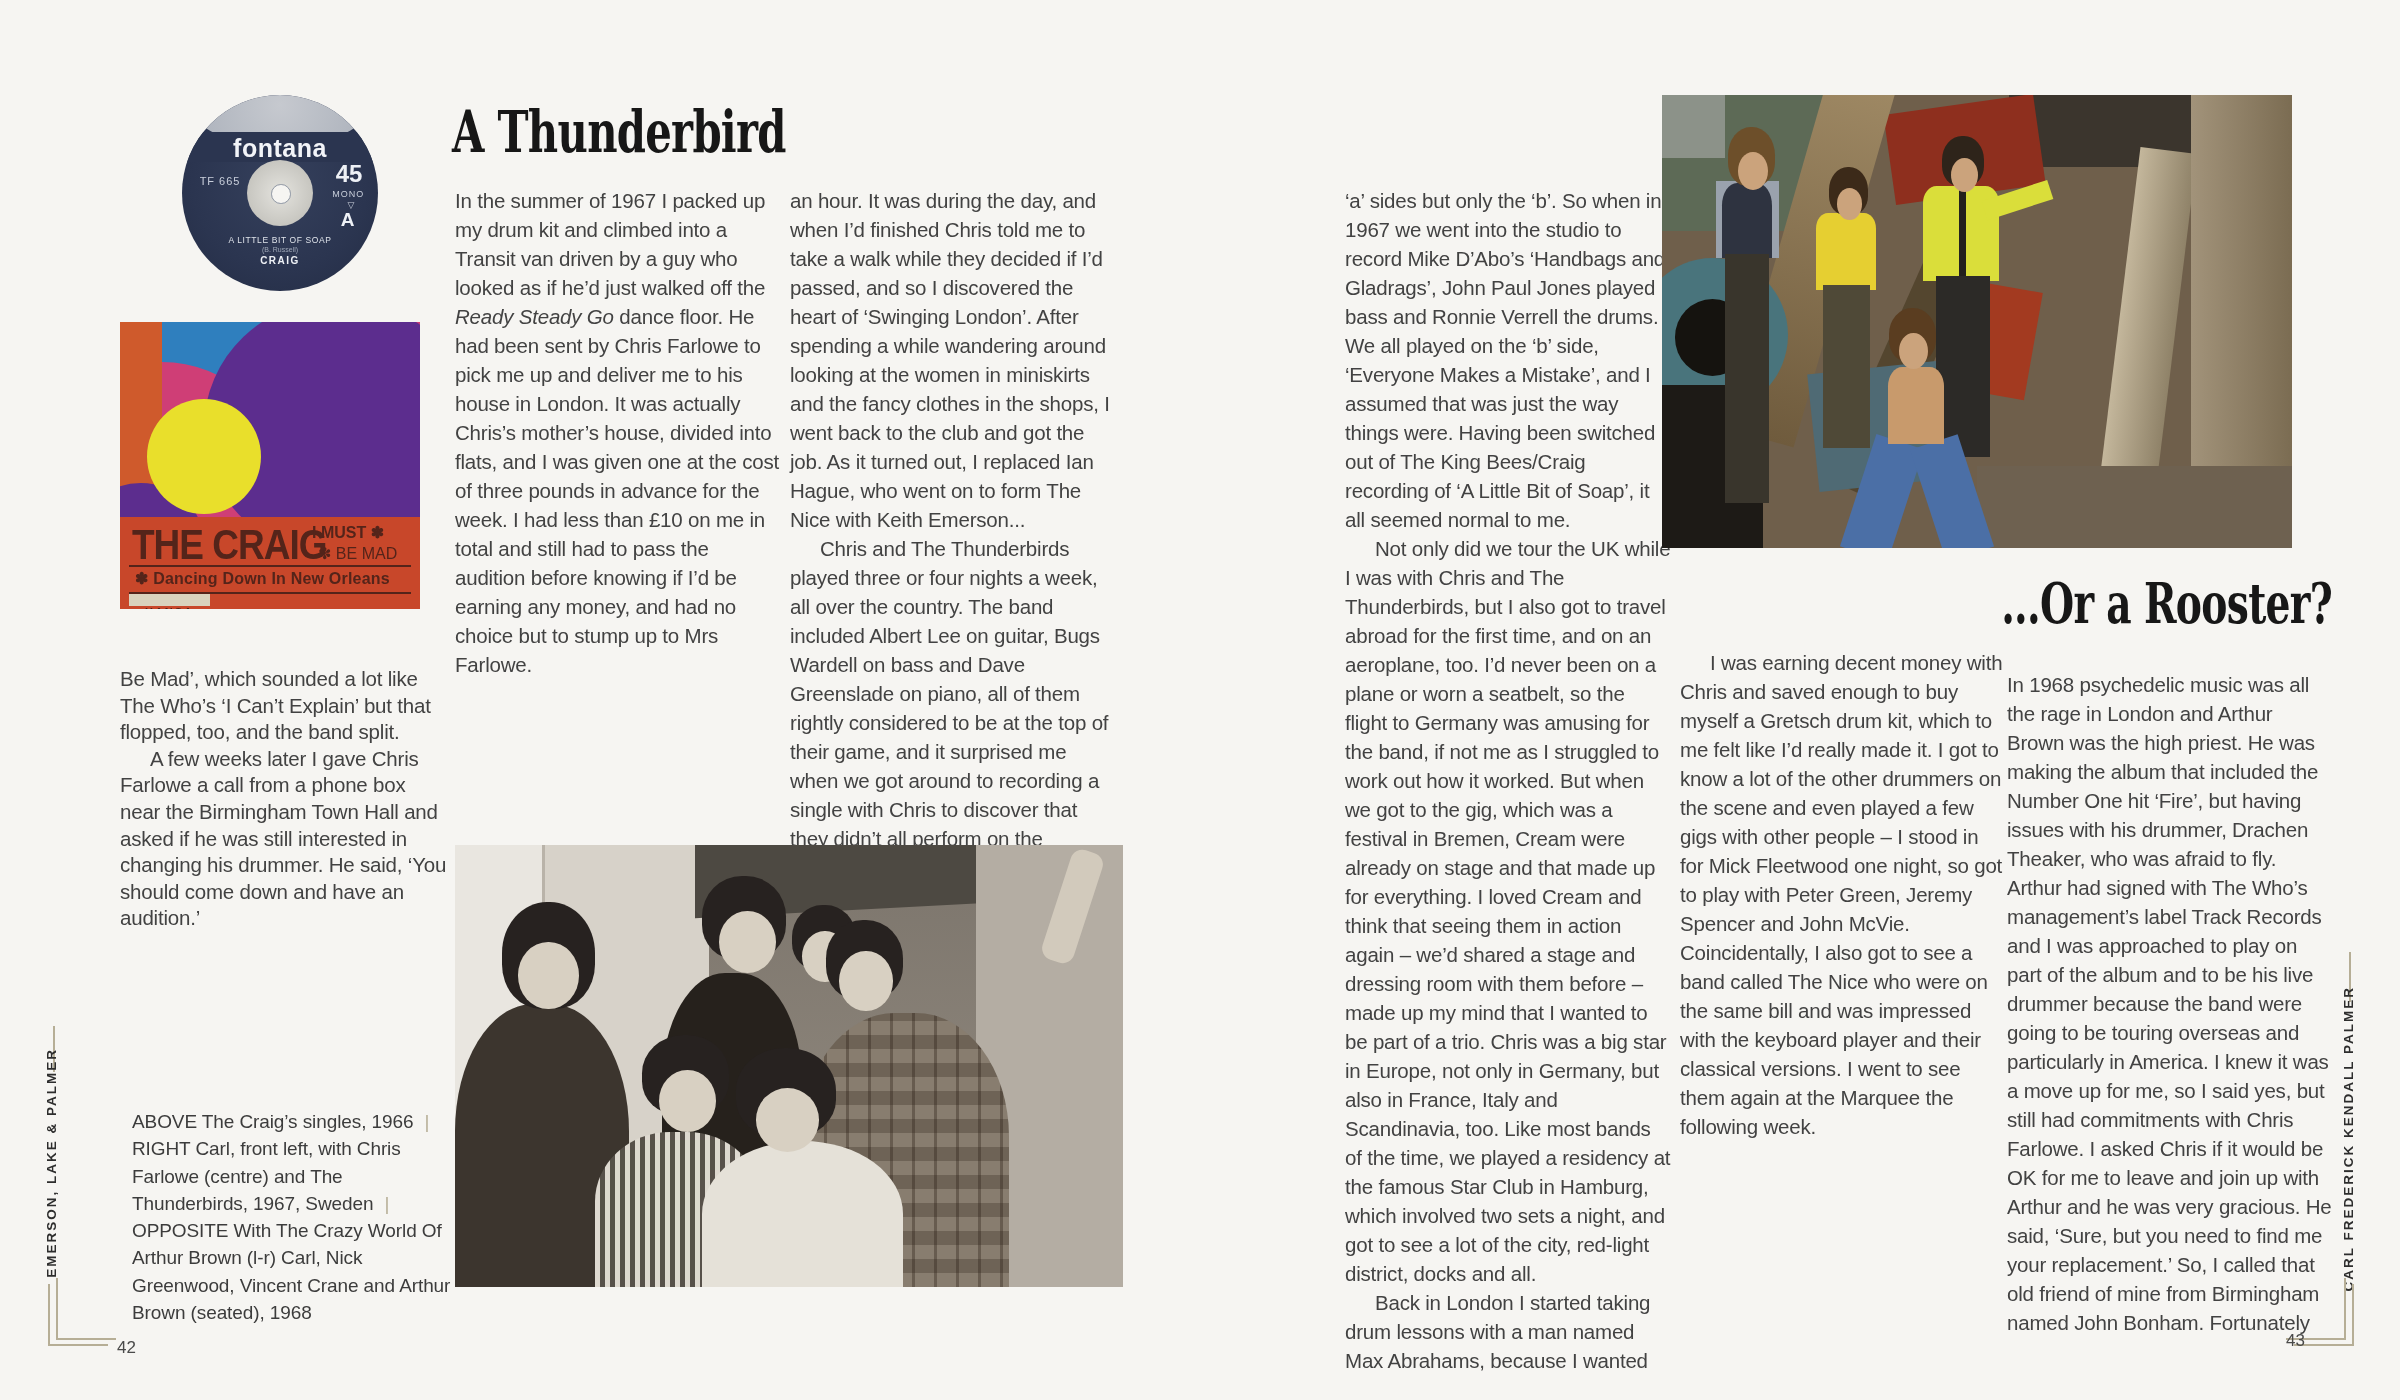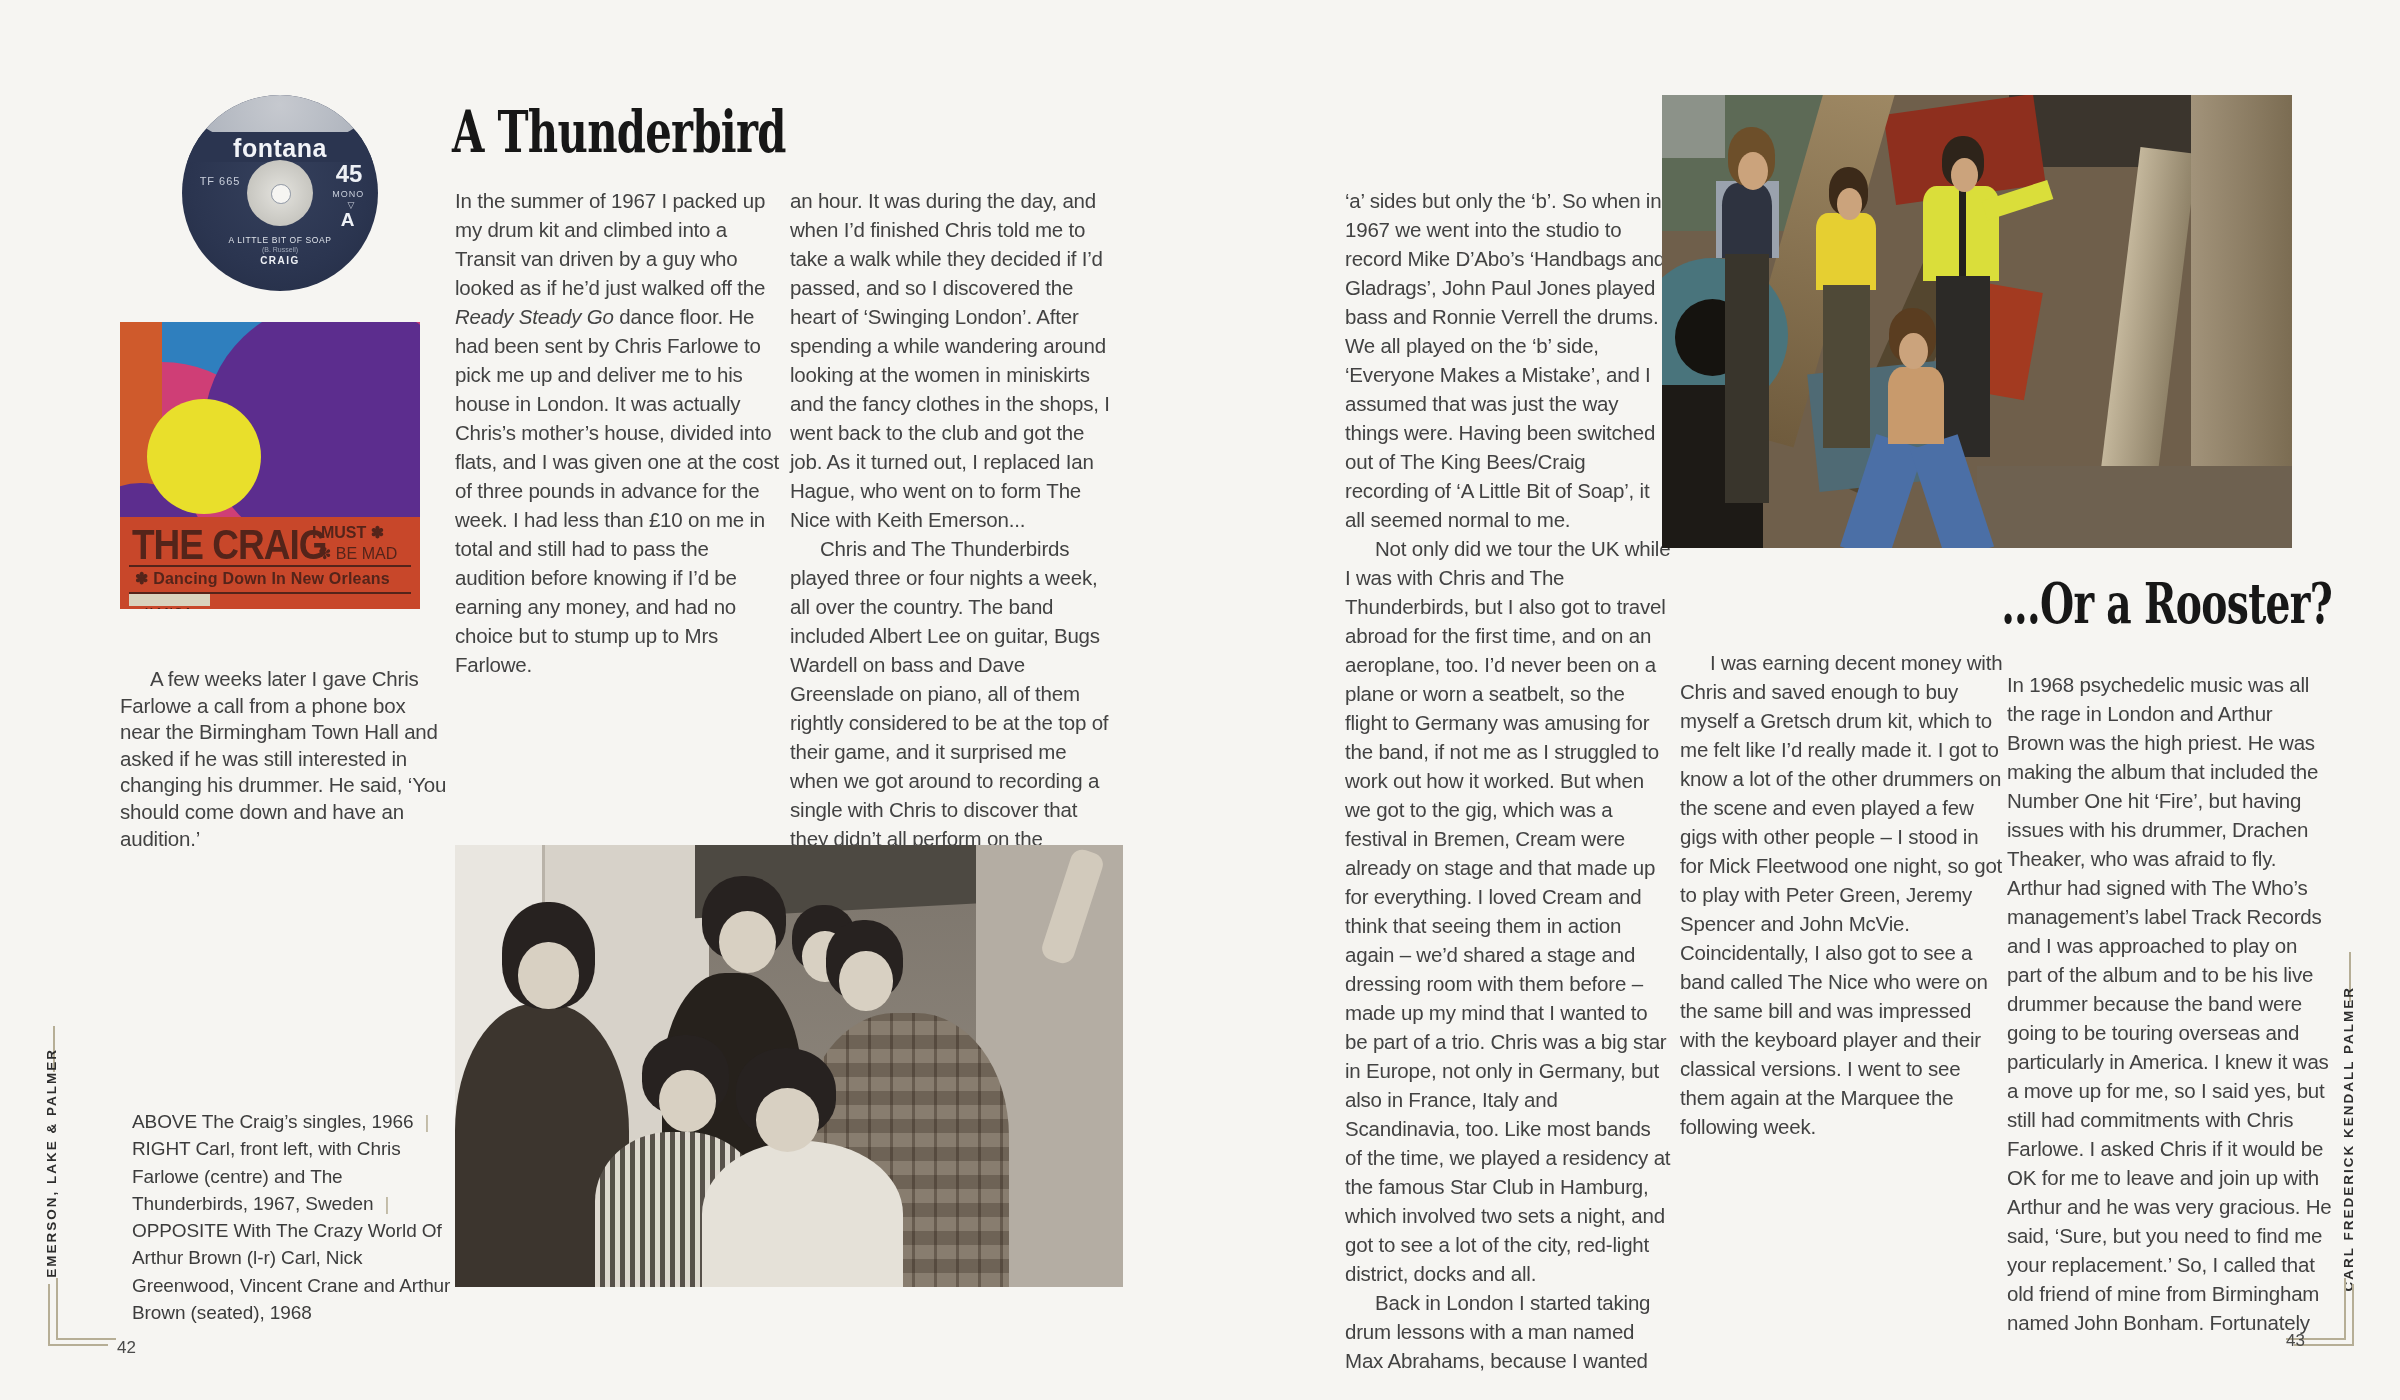--- a/index.html
+++ b/index.html
@@ -214,20 +214,21 @@
       <div class="s-t1">I MUST ✽</div>
       <div class="s-t2">✽ BE MAD</div>
       <div class="s-rule s-r1"></div>
       <div class="s-sub">✽ Dancing Down In New Orleans</div>
       <div class="s-rule s-r2"></div>
       <div class="s-hansa">HANSA</div>
     </div>
   </div>
 
   <div class="aside">
+    <p>Be Mad’, which sounded a lot like The Who’s ‘I Can’t Explain’ but that flopped, too, and the band split.</p>
     <p class="ind">A few weeks later I gave Chris Farlowe a call from a phone box near the Birmingham Town Hall and asked if he was still interested in changing his drummer. He said, ‘You should come down and have an audition.’</p>
   </div>
 
   <p class="caption"><span class="cap-label">ABOVE</span><span> The Craig’s singles, 1966 </span><span class="cap-sep">|</span><span class="cap-label"> RIGHT</span><span> Carl, front left, with Chris Farlowe (centre) and The Thunderbirds, 1967, Sweden </span><span class="cap-sep">|</span><span class="cap-label"> OPPOSITE</span><span> With The Crazy World Of Arthur Brown (l-r) Carl, Nick Greenwood, Vincent Crane and Arthur Brown (seated), 1968</span></p>
 
   <h1 class="title" id="title-left">A Thunderbird</h1>
   <h1 class="title" id="title-right">...Or a Rooster?</h1>
 
   <div class="col" id="col1">
     <p><span>In the summer of 1967 I packed up my drum kit and climbed into a Transit van driven by a guy who looked as if he’d just walked off the </span><em>Ready Steady Go</em><span> dance floor. He had been sent by Chris Farlowe to pick me up and deliver me to his house in London. It was actually Chris’s mother’s house, divided into flats, and I was given one at the cost of three pounds in advance for the week. I had less than £10 on me in total and still had to pass the audition before knowing if I’d be earning any money, and had no choice but to stump up to Mrs Farlowe.</span></p>

